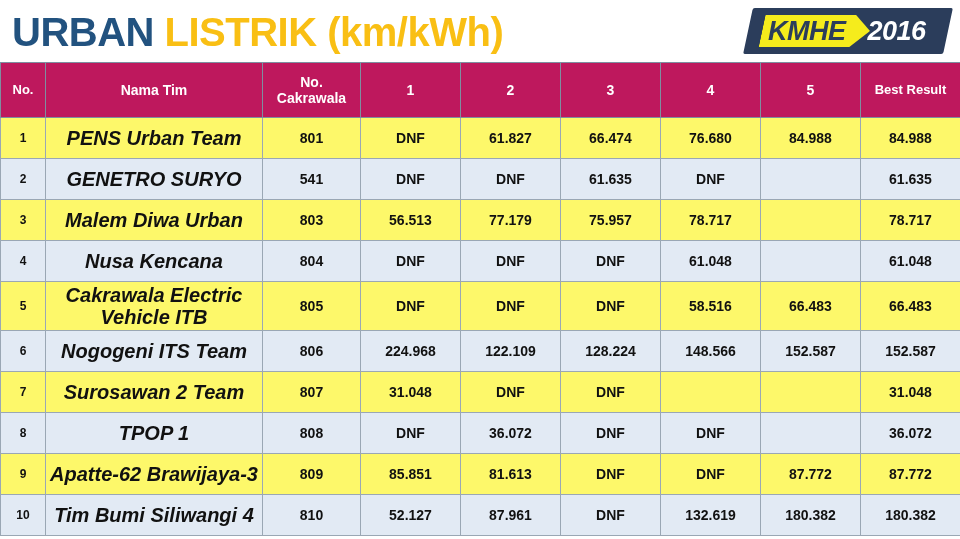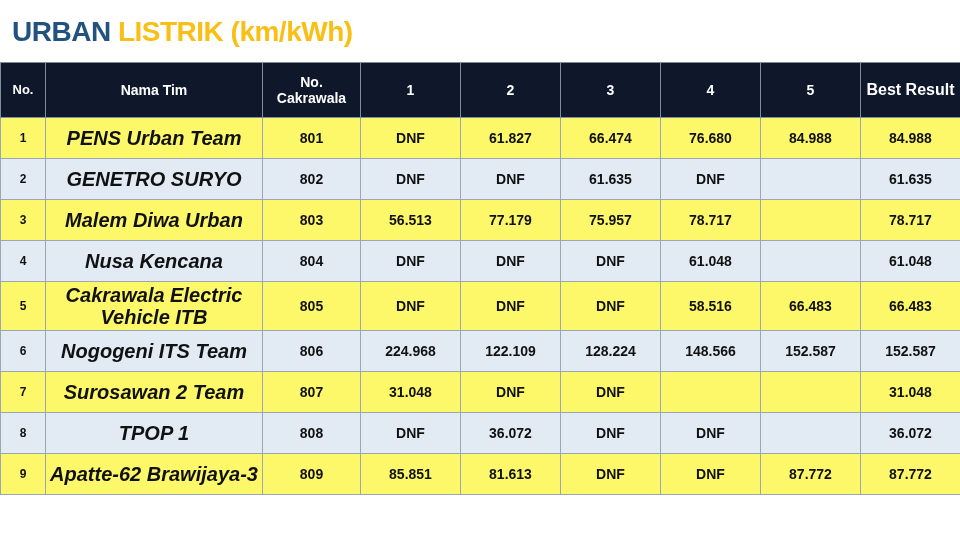--- a/index.html
+++ b/index.html
@@ -19,21 +19,21 @@
     position: relative;
     height: 62px;
     width: 960px;
     background: #ffffff;
     box-sizing: border-box;
   }
   .title {
     position: absolute;
     left: 12px;
     top: 8px;
-    font-size: 28px;
+    font-size: 40px;
     font-weight: bold;
     letter-spacing: -0.5px;
     white-space: nowrap;
     line-height: 48px;
   }
   .title .t-urban { color: #22527f; }
   .title .t-listrik { color: #f9bf14; }
 
   
   .logo {
@@ -104,30 +104,30 @@
   }
   table.results th,
   table.results td {
     border: 1px solid #9aa7b4;
     text-align: center;
     vertical-align: middle;
     padding: 0 2px;
     box-sizing: border-box;
   }
   table.results thead th {
-    background: #0f172a;
+    background: #be185d;
     color: #ffffff;
     font-weight: bold;
     font-size: 14px;
     height: 55px;
     line-height: 1.15;
     border-color: #7e8ea0;
   }
   table.results thead th.hdr-no { font-size: 13px; }
-  table.results thead th.hdr-best { font-size: 16px; }
+  table.results thead th.hdr-best { font-size: 13px; }
 
   tbody tr.row-odd td { background: #fdf86a; }
   tbody tr.row-even td { background: #e2eaf4; }
 
   tbody td {
     color: #111111;
     font-weight: bold;
     font-size: 14px;
     height: 41px;
   }
@@ -149,20 +149,30 @@
   col.w-best  { width: 100px; }
 </style>
 </head>
 <body>
 
 <div class="page-header">
   <div class="title">
     <span class="t-urban">URBAN</span><span>&nbsp;</span><span class="t-listrik">LISTRIK (km/kWh)</span>
   </div>
 
+  <div class="logo">
+    <div class="logo-skew"></div>
+    <div class="logo-inner">
+      <div class="logo-kmhe-wrap">
+        <div class="logo-kmhe-bg"></div>
+        <div class="logo-kmhe-text">KMHE</div>
+      </div>
+      <div class="logo-year">2016</div>
+    </div>
+  </div>
 </div>
 
 <table class="results">
   <colgroup>
     <col class="w-no">
       <col class="w-team">
       <col class="w-veh">
     <col class="w-run">
       <col class="w-run">
       <col class="w-run">
@@ -194,21 +204,21 @@
         <td>DNF</td>
         <td>61.827</td>
         <td>66.474</td>
         <td>76.680</td>
         <td>84.988</td>
         <td>84.988</td>
       </tr>
       <tr class="row-even">
         <td class="c-idx">2</td>
         <td class="c-team">GENETRO SURYO</td>
-        <td>802</td>
+        <td>541</td>
         <td>DNF</td>
         <td>DNF</td>
         <td>61.635</td>
         <td>DNF</td>
         <td></td>
         <td>61.635</td>
       </tr>
       <tr class="row-odd">
         <td class="c-idx">3</td>
         <td class="c-team">Malem Diwa Urban</td>
@@ -279,14 +289,25 @@
         <td class="c-idx">9</td>
         <td class="c-team">Apatte-62 Brawijaya-3</td>
         <td>809</td>
         <td>85.851</td>
         <td>81.613</td>
         <td>DNF</td>
         <td>DNF</td>
         <td>87.772</td>
         <td>87.772</td>
       </tr>
+      <tr class="row-even">
+        <td class="c-idx">10</td>
+        <td class="c-team">Tim Bumi Siliwangi 4</td>
+        <td>810</td>
+        <td>52.127</td>
+        <td>87.961</td>
+        <td>DNF</td>
+        <td>132.619</td>
+        <td>180.382</td>
+        <td>180.382</td>
+      </tr>
     </tbody>
 </table>
 
 </body></html>

